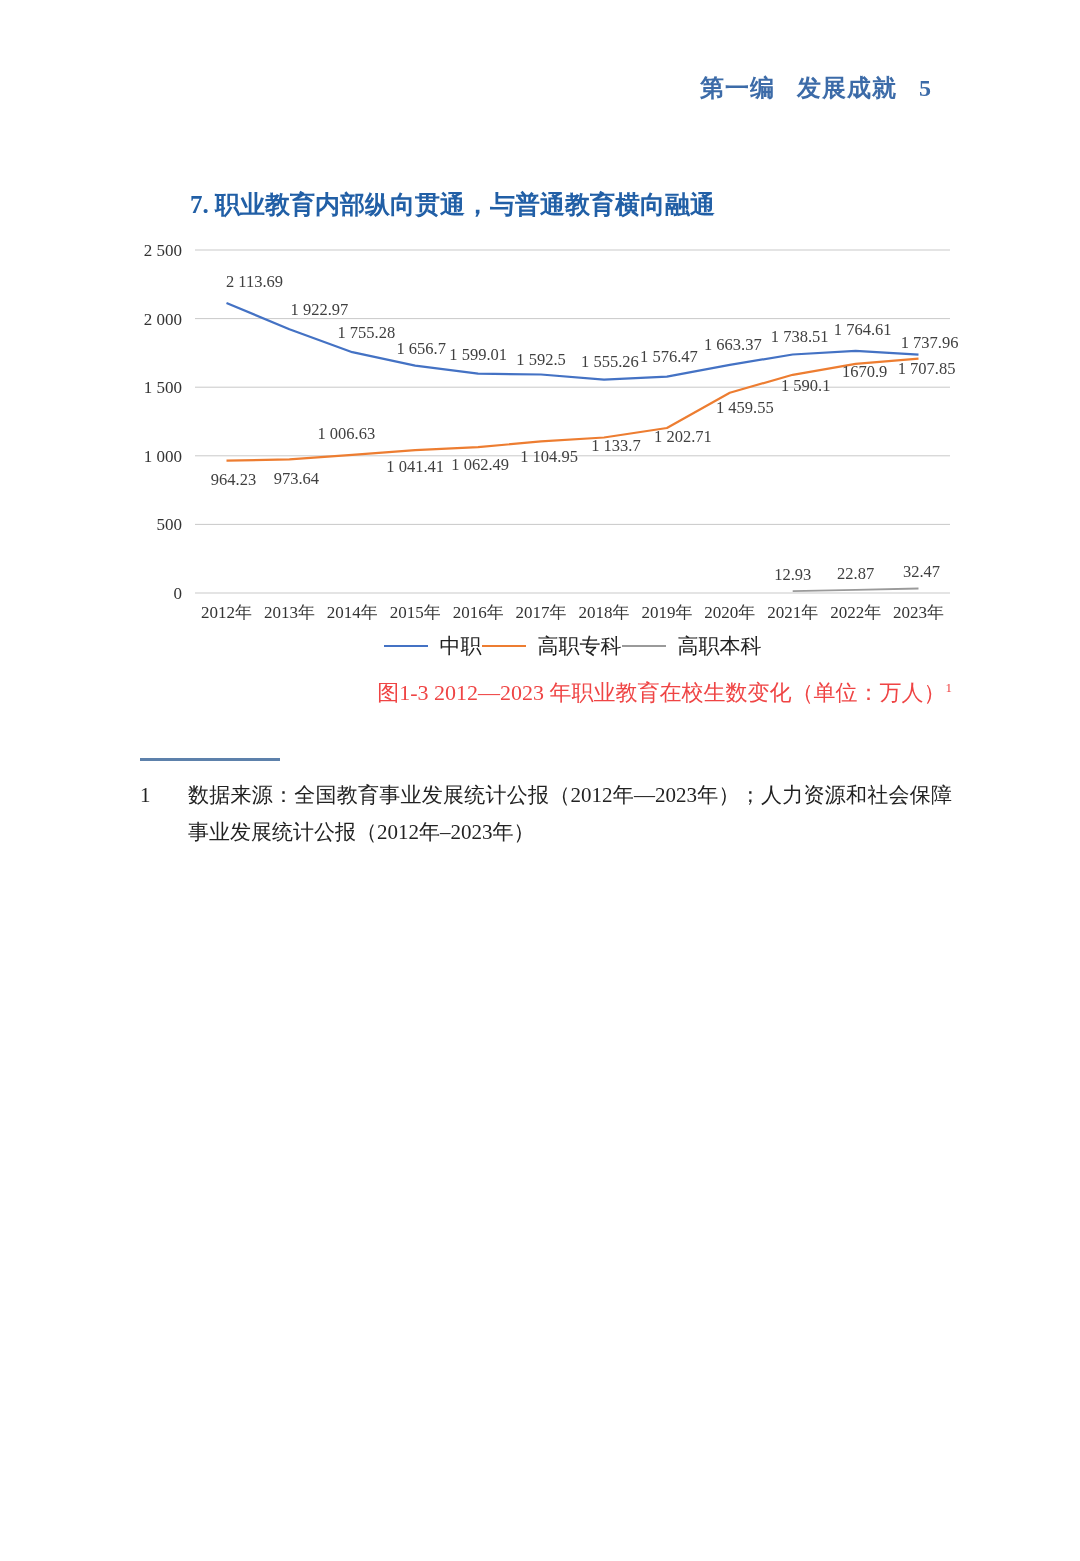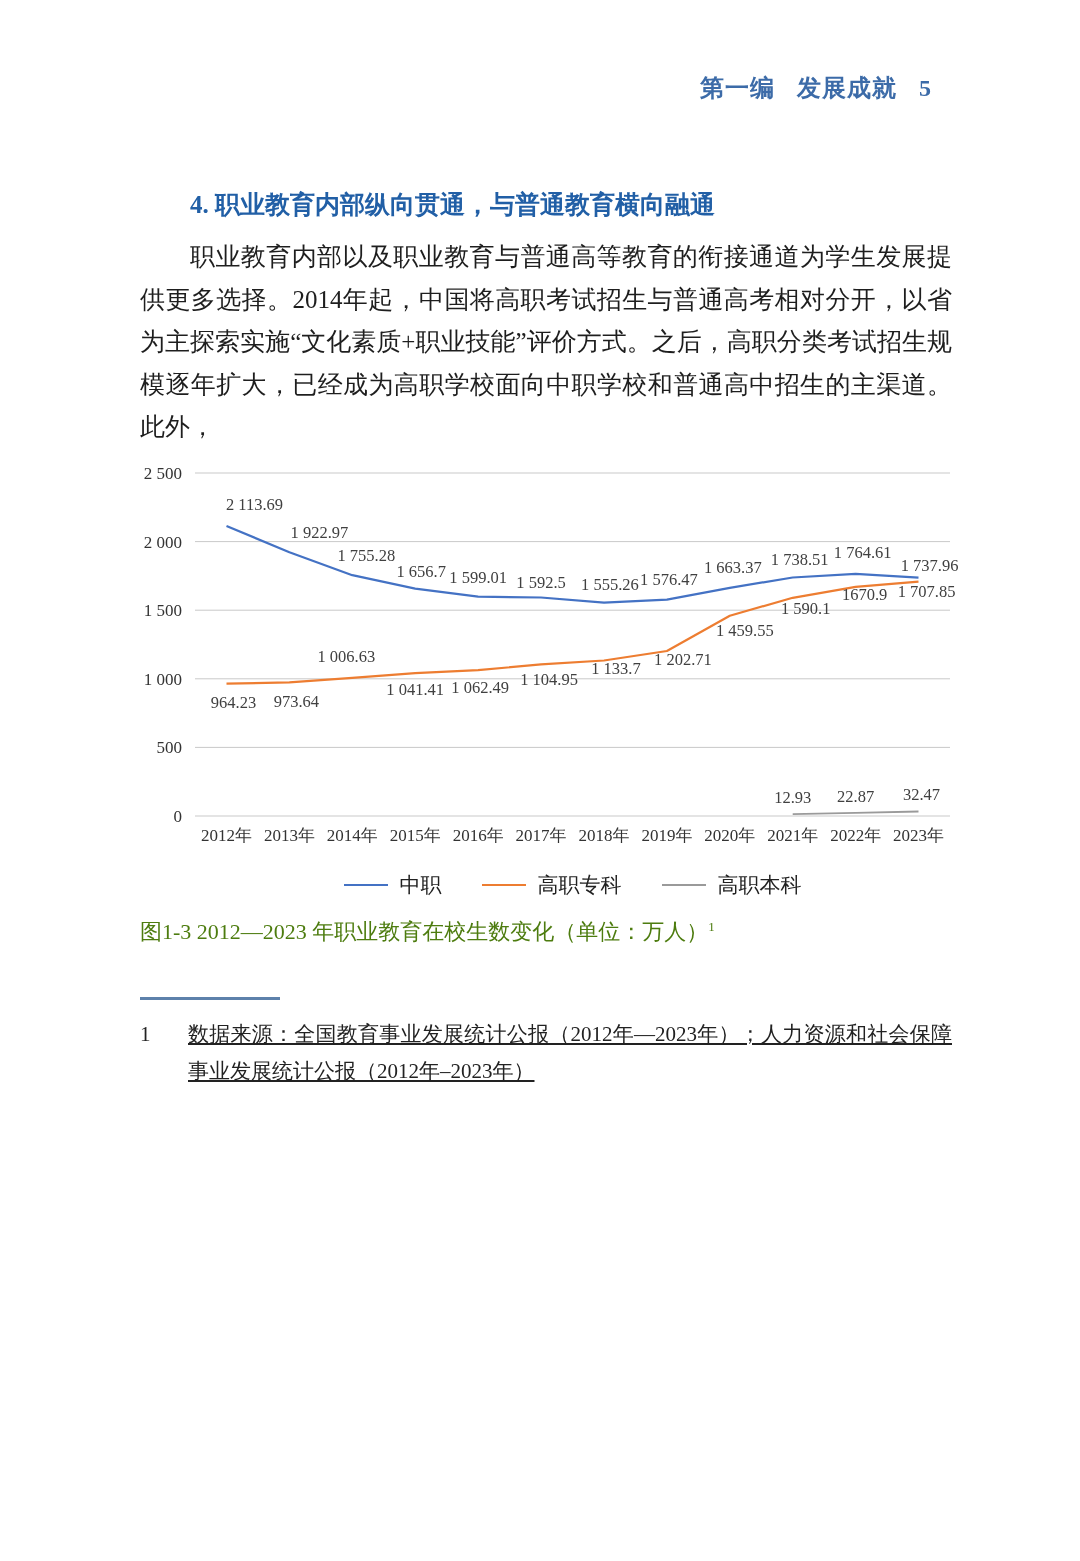--- a/index.html
+++ b/index.html
@@ -24,52 +24,51 @@
   .lead{font-weight:bold;}
   .section-heading{
     color:#215fa6;font-size:25px;line-height:42px;font-weight:bold;
     margin:34px 0 10px 0;text-indent:2em;
   }
   figure.chart-figure{margin:16px 0 0 0;padding:0;}
   #chart-svg{overflow:visible;display:block;}
   .axis-label{font-size:17px;fill:#333333;font-family:"Liberation Serif","DejaVu Serif",serif;}
   .data-label{font-size:16.5px;fill:#404040;font-family:"Liberation Serif","DejaVu Serif",serif;}
   .legend{
-    display:flex;justify-content:center;align-items:center;gap:40px;
-    margin:16px 0 0 55px;width:755px;
+    display:flex;justify-content:center;align-items:center;
+    margin:0 0 0 55px;width:755px;
     font-size:21px;color:#222222;
   }
   .legend-item{display:inline-flex;align-items:center;}
   .legend-line{display:inline-block;width:44px;height:0;border-top:2.5px solid #888;margin-right:12px;}
   figcaption{
-    color:#4d7c0f;font-size:22px;text-align:left;margin-top:18px;font-weight:500;
+    color:#ef4444;font-size:22px;text-align:right;margin-top:18px;font-weight:500;
   }
   figcaption sup{font-size:13px;}
   .footnote{margin-top:50px;font-size:21px;line-height:37px;color:#222;}
   .footnote-rule{width:140px;border-top:3px solid #5d81ab;margin-bottom:16px;}
   .footnote-row{display:flex;align-items:flex-start;text-align:justify;}
   .fn-marker{width:48px;flex:none;}
-  .fn-text{flex:1;text-decoration:underline;}
+  .fn-text{flex:1;}
 </style>
 </head>
 <body>
 
 <div class="page">
 
   <div class="page-header">
     <span>第一编</span><span class="hdr-gap"></span><span>发展成就</span><span class="hdr-gap"></span><span>5</span>
   </div>
 
   <div class="content">
 
 
 
-    <h3 class="section-heading">4. 职业教育内部纵向贯通，与普通教育横向融通</h3>
+    <h3 class="section-heading">7. 职业教育内部纵向贯通，与普通教育横向融通</h3>
 
-    <p class="body-para">职业教育内部以及职业教育与普通高等教育的衔接通道为学生发展提供更多选择。2014年起，中国将高职考试招生与普通高考相对分开，以省为主探索实施“文化素质+职业技能”评价方式。之后，高职分类考试招生规模逐年扩大，已经成为高职学校面向中职学校和普通高中招生的主渠道。此外，</p>
 
     <figure class="chart-figure">
       <svg id="chart-svg" width="830" height="390" viewBox="0 0 830 390">
           <line x1="55" y1="351" x2="810" y2="351" stroke="#c9c9c9" stroke-width="1"></line>
           <text x="42" y="357" text-anchor="end" class="axis-label">0</text>
           <line x1="55" y1="282.4" x2="810" y2="282.4" stroke="#c9c9c9" stroke-width="1"></line>
           <text x="42" y="288.4" text-anchor="end" class="axis-label">500</text>
           <line x1="55" y1="213.8" x2="810" y2="213.8" stroke="#c9c9c9" stroke-width="1"></line>
           <text x="42" y="219.8" text-anchor="end" class="axis-label">1 000</text>
           <line x1="55" y1="145.2" x2="810" y2="145.2" stroke="#c9c9c9" stroke-width="1"></line>

